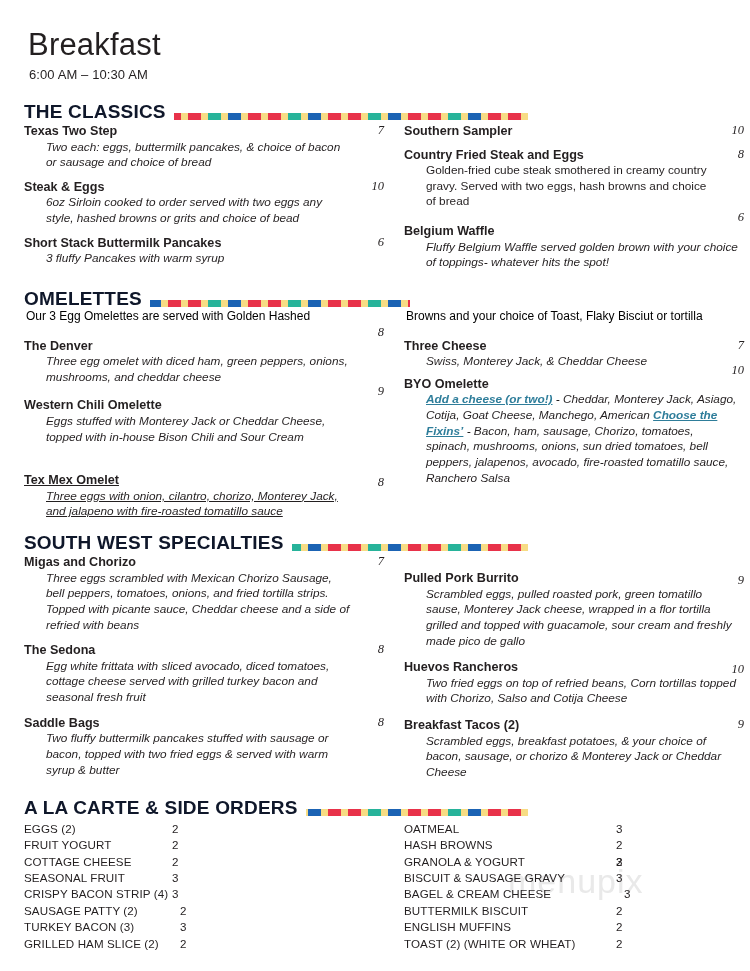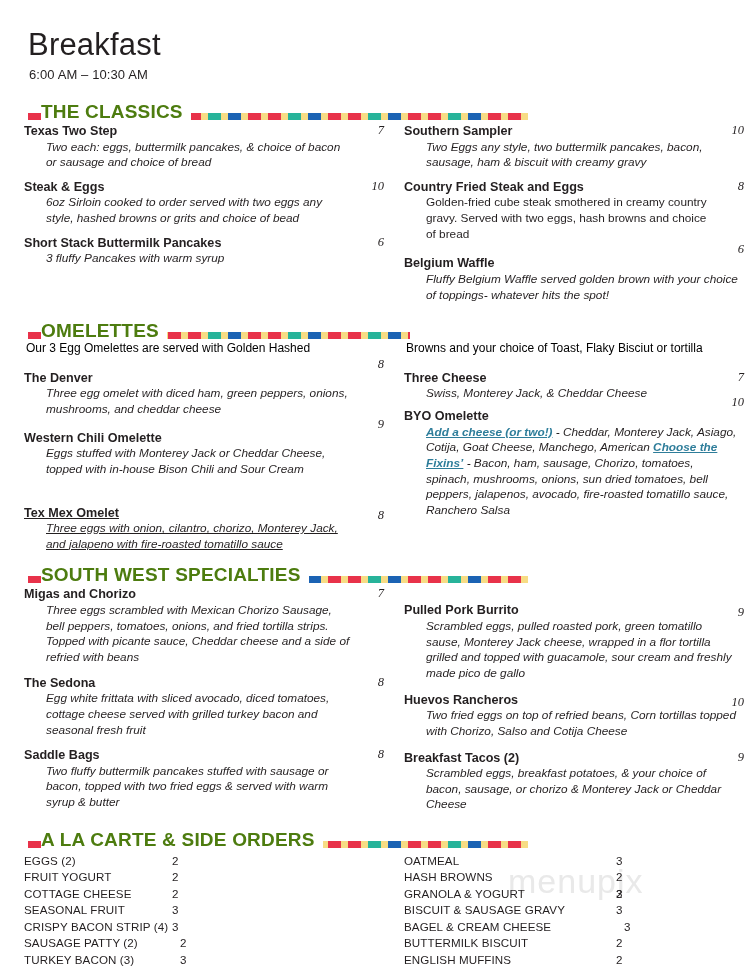--- a/index.html
+++ b/index.html
@@ -41,25 +41,25 @@
 
   
   .section-head {
     position: relative;
     margin-top: 13px;
     height: 26px;
   }
   .section-head.tight { margin-top: 11px; }
   .section-title {
     position: absolute;
-    left: 17px;
+    left: 0;
     bottom: 0;
     font-size: 19px;
     font-weight: bold;
-    color: #4d7c0f;
+    color: #0f172a;
     letter-spacing: 0.2px;
     line-height: 1;
     background: #fff;
     padding-right: 8px;
     z-index: 2;
     white-space: nowrap;
     text-align: center;
   }
   .rainbow-rule {
     position: absolute;
@@ -217,21 +217,20 @@
 
     </div>
 
     <div class="col-right">
 
       <div class="item first">
         <div class="item-head">
           <span class="item-name">Southern Sampler</span>
           <span class="price">10</span>
         </div>
-        <div class="item-desc">Two Eggs any style, two buttermilk pancakes, bacon, sausage, ham &amp; biscuit with creamy gravy</div>
       </div>
 
       <div class="item">
         <div class="item-head">
           <span class="item-name">Country Fried Steak and Eggs</span>
           <span class="price">8</span>
         </div>
         <div class="item-desc roman">Golden-fried cube steak smothered in creamy country gravy. Served with two eggs, hash browns and choice of bread</div>
       </div>
 

